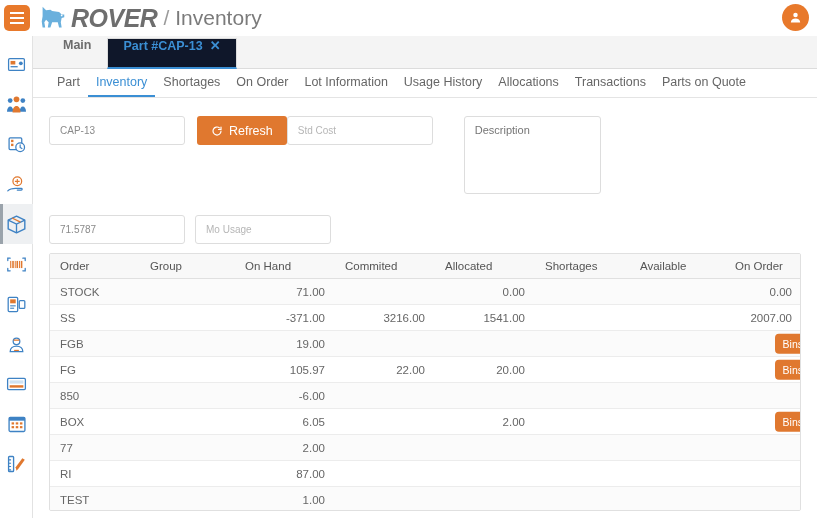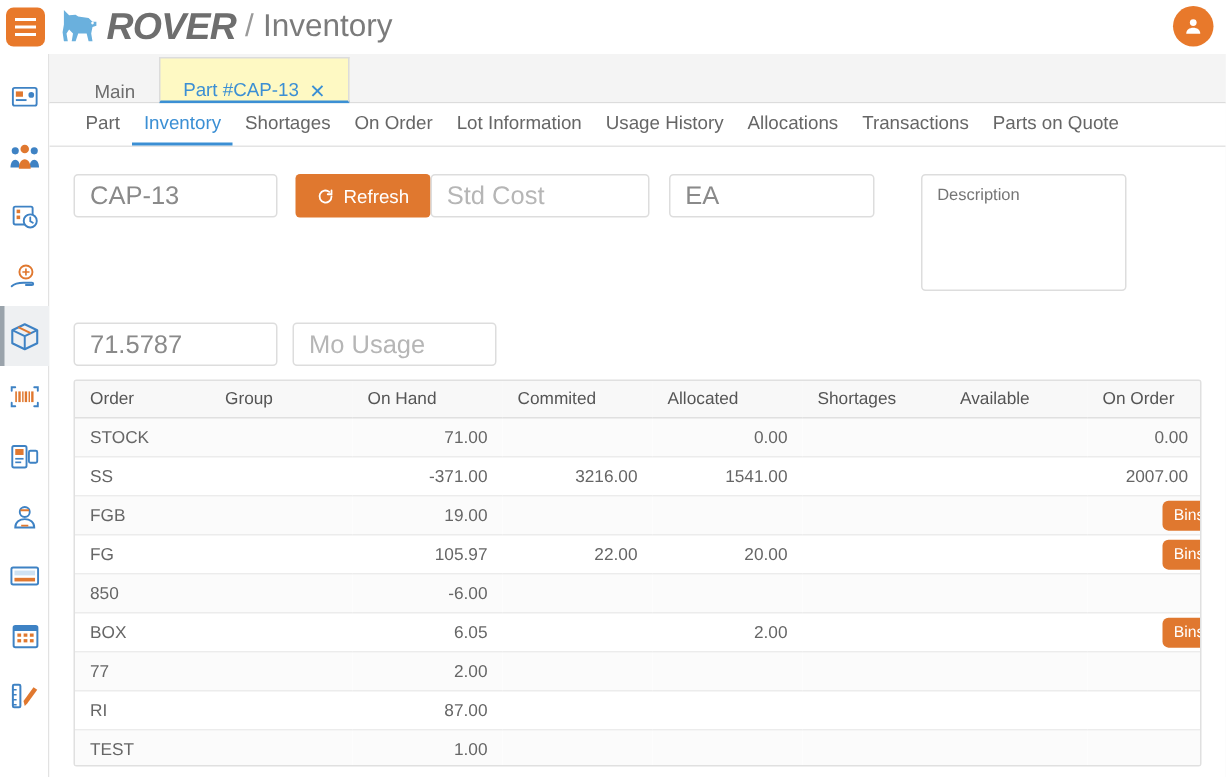--- a/index.html
+++ b/index.html
@@ -67,26 +67,26 @@
   
   .tabstrip {
     position: relative; height: 33px;
     background: #f4f4f4;
     display: flex; align-items: flex-end;
     padding-left: 14px;
     border-bottom: 1px solid #dcdcdc;
   }
   .tab {
     height: 31px; padding: 0 15px;
-    display: flex; align-items: flex-end; gap: 7px;
+    display: flex; align-items: flex-start; gap: 7px;
     font-size: 12.5px; color: #6d6d6d; cursor: pointer;
-    border: 1px solid transparent; border-bottom: none;
+    border: 1px solid transparent; border-bottom: none; font-weight: bold;
   }
   .tab.active {
-    background: #fef9c3; color: #3b8fd4;
+    background: #0f172a; color: #3b8fd4;
     border-color: #dcdcdc;
     border-bottom: 2px solid #3b8fd4;
     margin-bottom: -1px;
   }
   .tab-close { font-size: 13px; color: #3b8fd4; line-height: 1; cursor: pointer; }
 
   
   .card {
     position: absolute; top: 33px; left: 0;
     width: 784px; height: 449px;
@@ -106,21 +106,21 @@
     border-bottom: 2px solid transparent;
   }
   .subtab.active { color: #3b8fd4; border-bottom-color: #3b8fd4; }
 
   .body-area { position: relative; padding: 18px 16px 0 16px; }
 
   
   .form-row { display: flex; align-items: flex-start; gap: 0; position: relative; }
   .fld {
     height: 29px; border: 1px solid #dddddd; border-radius: 3px;
-    background: #ffffff; font-size: 17px; color: #b3b3b3;
+    background: #ffffff; font-size: 10px; color: #b3b3b3;
     padding: 0 10px; display: flex; align-items: center;
     font-family: "Liberation Sans", sans-serif;
     outline: none;
   }
   .fld.value { color: #8a8a8a; }
   .fld::placeholder { color: #b6b6b6; }
 
   .btn-refresh {
     height: 29px; padding: 0 14px; border: none; border-radius: 3px;
     background: #e0782f; color: #ffffff; font-size: 12.5px;
@@ -341,21 +341,20 @@
       <div class="form-row">
         <input class="fld value" style="width: 136px;" value="CAP-13">
         <button class="btn-refresh" style="margin-left:12px;">
           <svg width="12" height="12" viewBox="0 0 24 24" fill="none" stroke="#ffffff" stroke-width="2.4" stroke-linecap="round">
             <path d="M20 12a8 8 0 1 1-3-6.2"></path>
             <path d="M20 4v5h-5"></path>
           </svg>
           <span>Refresh</span>
         </button>
         <input class="fld" style="width: 146px; " placeholder="Std Cost">
-        <input class="fld value" style="width: 137px; margin-left: 13px;" value="EA">
         <textarea class="desc-box" style="width: 137px; height: 78px; margin-left: 31px;" placeholder="Description"></textarea>
       </div>
 
       <div class="form-row" style="margin-top:21px;">
         <input class="fld value" style="width: 136px;" value="71.5787">
         <input class="fld" style="width: 136px; margin-left: 10px;" placeholder="Mo Usage">
       </div>
 
     </div>
 

